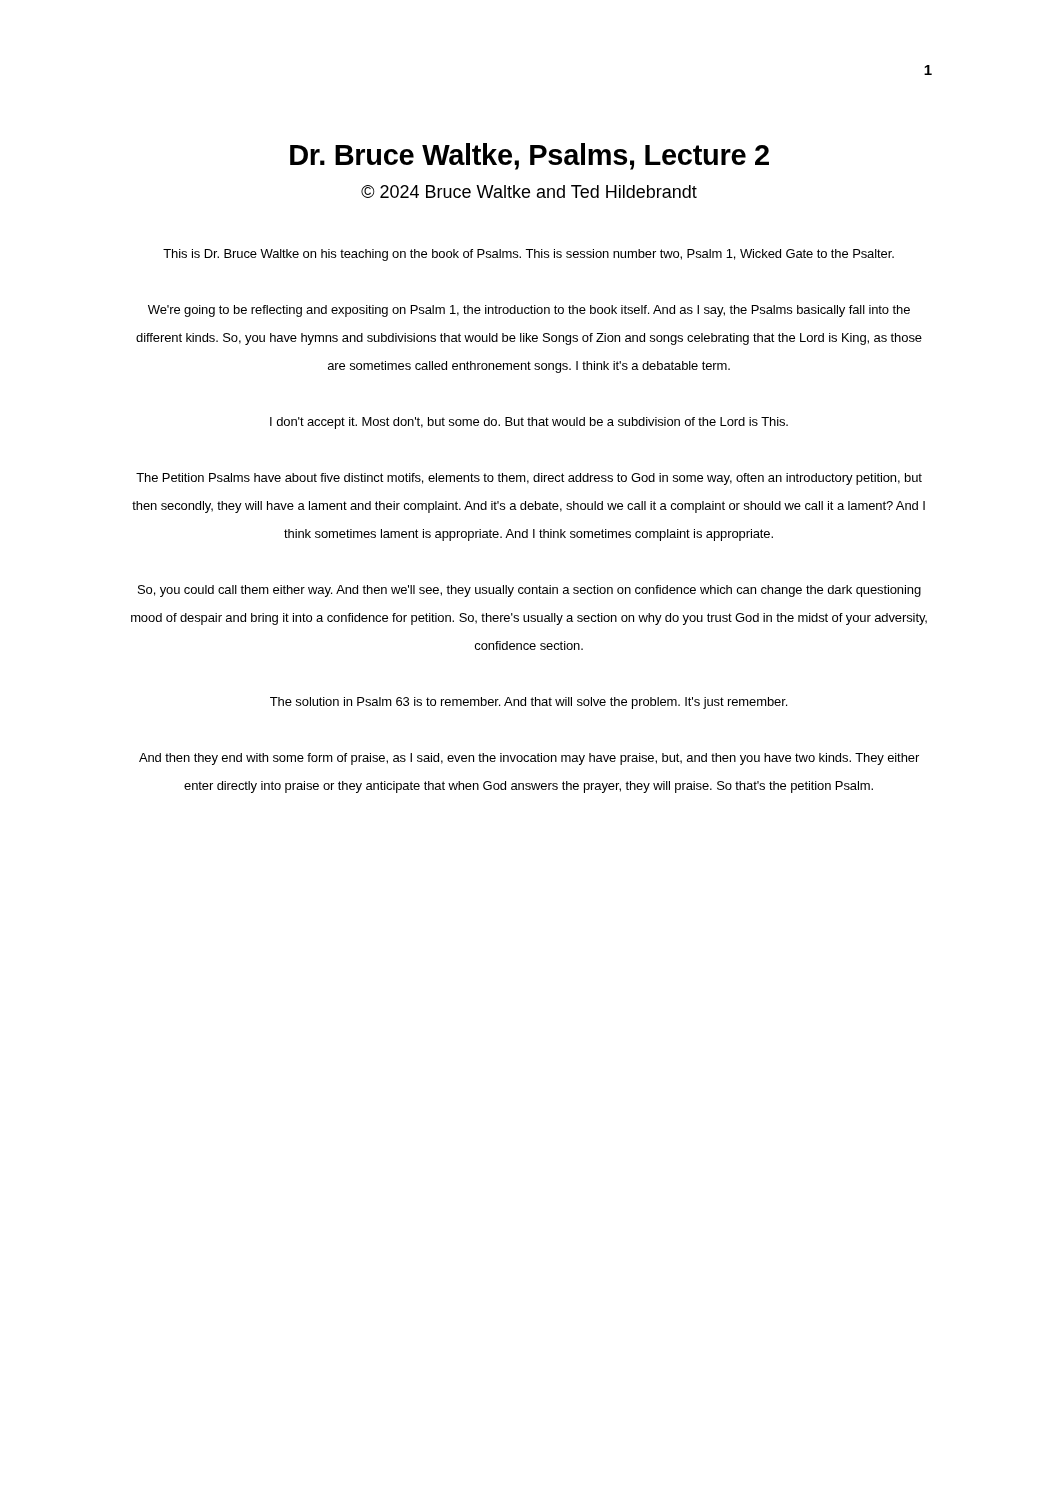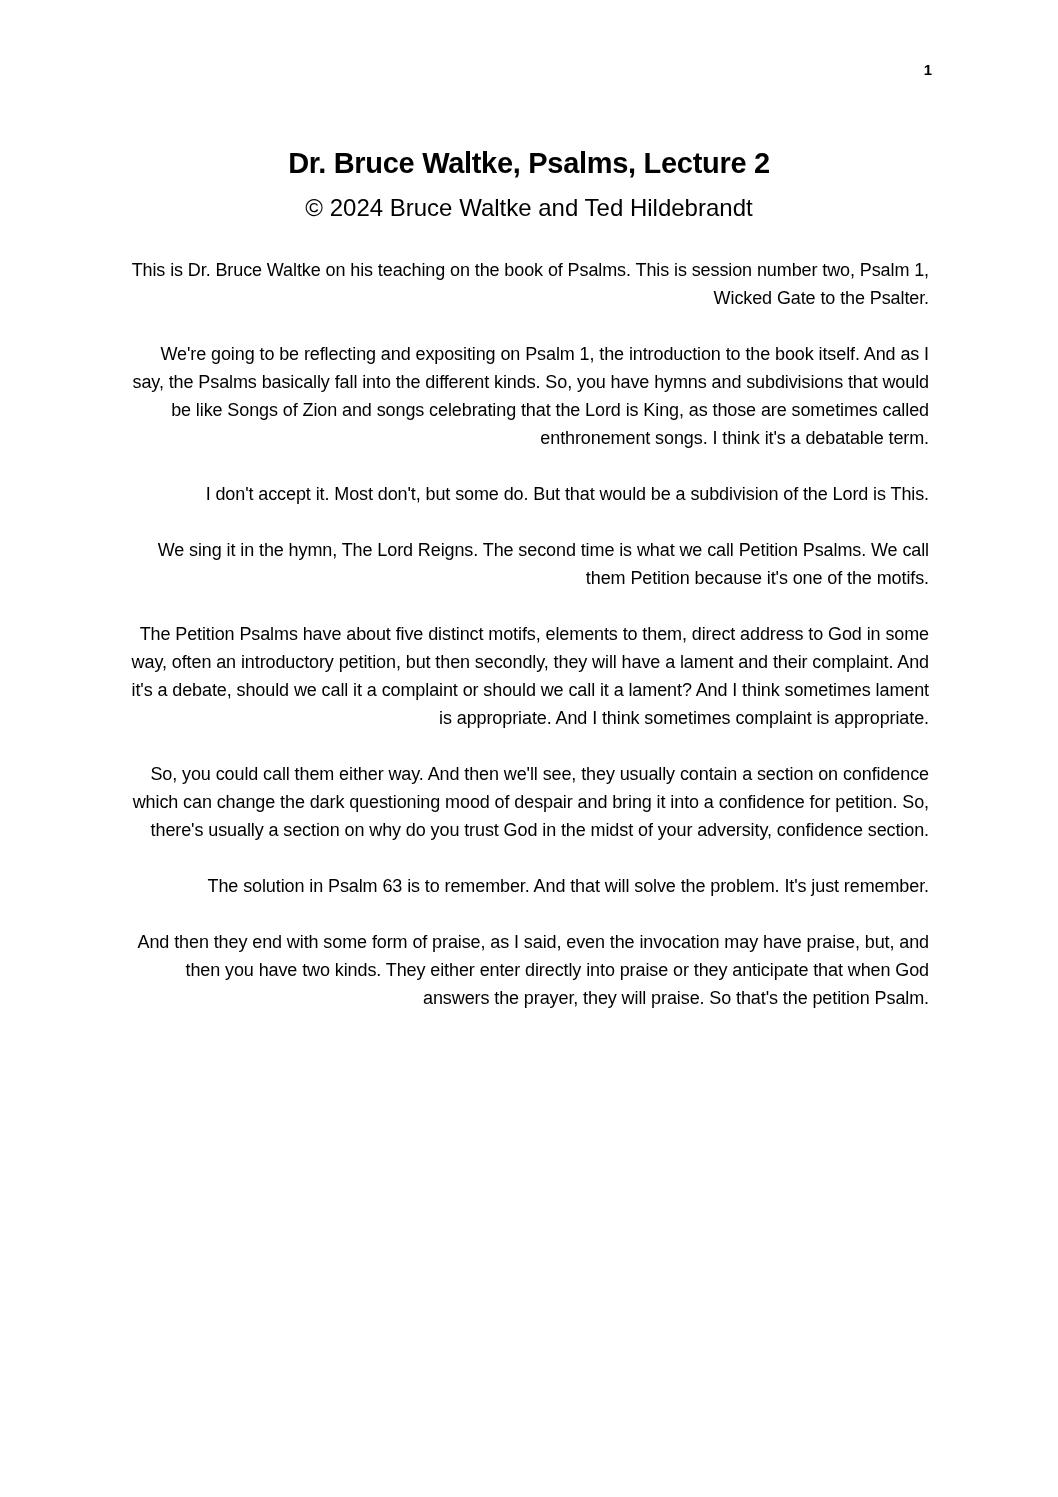--- a/index.html
+++ b/index.html
@@ -17,59 +17,58 @@
     overflow: hidden;
   }
   .page-number {
     position: absolute;
     top: 61px;
     right: 126px;
     font-size: 15px;
     font-weight: 700;
   }
   .doc-title {
-    margin: 16px;
+    margin: 8px;
     padding-top: 130px;
     text-align: center;
     font-size: 29px;
     line-height: 34px;
     font-weight: 700;
     letter-spacing: -0.3px;
   }
   .doc-subtitle {
     margin-top: 5px;
     text-align: center;
-    font-size: 24px;
+    font-size: 18px;
     line-height: 24px;
     font-weight: 400;
   }
   .doc-body {
     margin: 36px 129px 0 129px;
   }
   .doc-body p {
     margin: 0 0 28px 0;
-    font-size: 18px;
+    font-size: 13px;
     line-height: 28px;
     letter-spacing: -0.1px;
-    text-align: right;
+    text-align: center;
   }
 </style>
 </head>
 <body>
 
 <div class="page">
   <div class="page-number">1</div>
 
   <h1 class="doc-title">Dr. Bruce Waltke, Psalms, Lecture 2</h1>
 
   <div class="doc-subtitle">© 2024 Bruce Waltke and Ted Hildebrandt</div>
 
   <div class="doc-body">
     <p>This is Dr. Bruce Waltke on his teaching on the book of Psalms. This is session number two, Psalm 1, Wicked Gate to the Psalter.</p>
     <p>We're going to be reflecting and expositing on Psalm 1, the introduction to the book itself. And as I say, the Psalms basically fall into the different kinds. So, you have hymns and subdivisions that would be like Songs of Zion and songs celebrating that the Lord is King, as those are sometimes called enthronement songs. I think it's a debatable term.</p>
     <p>I don't accept it. Most don't, but some do. But that would be a subdivision of the Lord is This.</p>
-    <p>We sing it in the hymn, The Lord Reigns. The second time is what we call Petition Psalms. We call them Petition because it's one of the motifs.</p>
     <p>The Petition Psalms have about five distinct motifs, elements to them, direct address to God in some way, often an introductory petition, but then secondly, they will have a lament and their complaint. And it's a debate, should we call it a complaint or should we call it a lament? And I think sometimes lament is appropriate. And I think sometimes complaint is appropriate.</p>
     <p>So, you could call them either way. And then we'll see, they usually contain a section on confidence which can change the dark questioning mood of despair and bring it into a confidence for petition. So, there's usually a section on why do you trust God in the midst of your adversity, confidence section.</p>
     <p>The solution in Psalm 63 is to remember. And that will solve the problem. It's just remember.</p>
     <p>And then they end with some form of praise, as I said, even the invocation may have praise, but, and then you have two kinds. They either enter directly into praise or they anticipate that when God answers the prayer, they will praise. So that's the petition Psalm.</p>
   </div>
 </div>
 
 </body></html>

